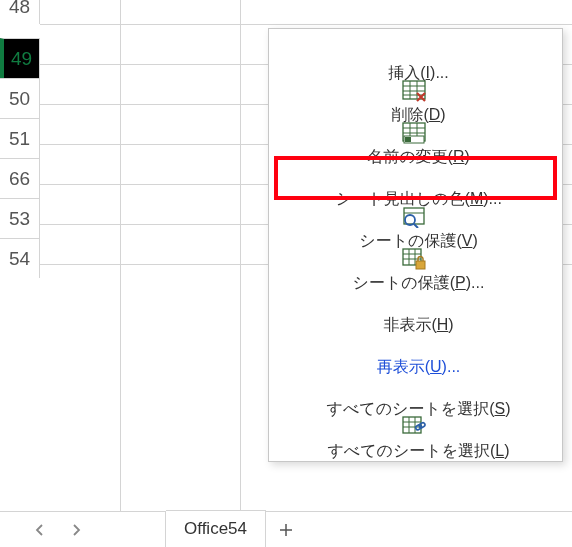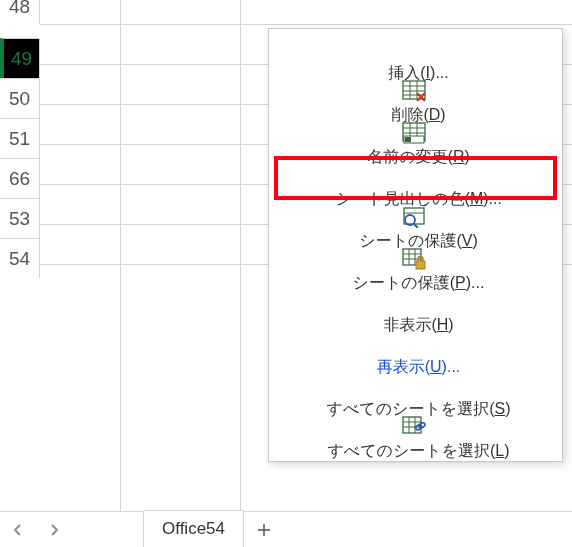--- a/index.html
+++ b/index.html
@@ -77,20 +77,21 @@
   .sheet-bar {
     position: absolute;
     left: 0;
     right: 0;
     bottom: 0;
     height: 36px;
     display: flex;
     align-items: stretch;
     border-top: 1px solid #d4d4d4;
     background: #fff;
+    padding-left: 22px;
   }
   .nav-btn {
     width: 36px;
     display: flex;
     align-items: center;
     justify-content: center;
     color: #888;
     font-size: 18px;
     cursor: pointer;
   }

